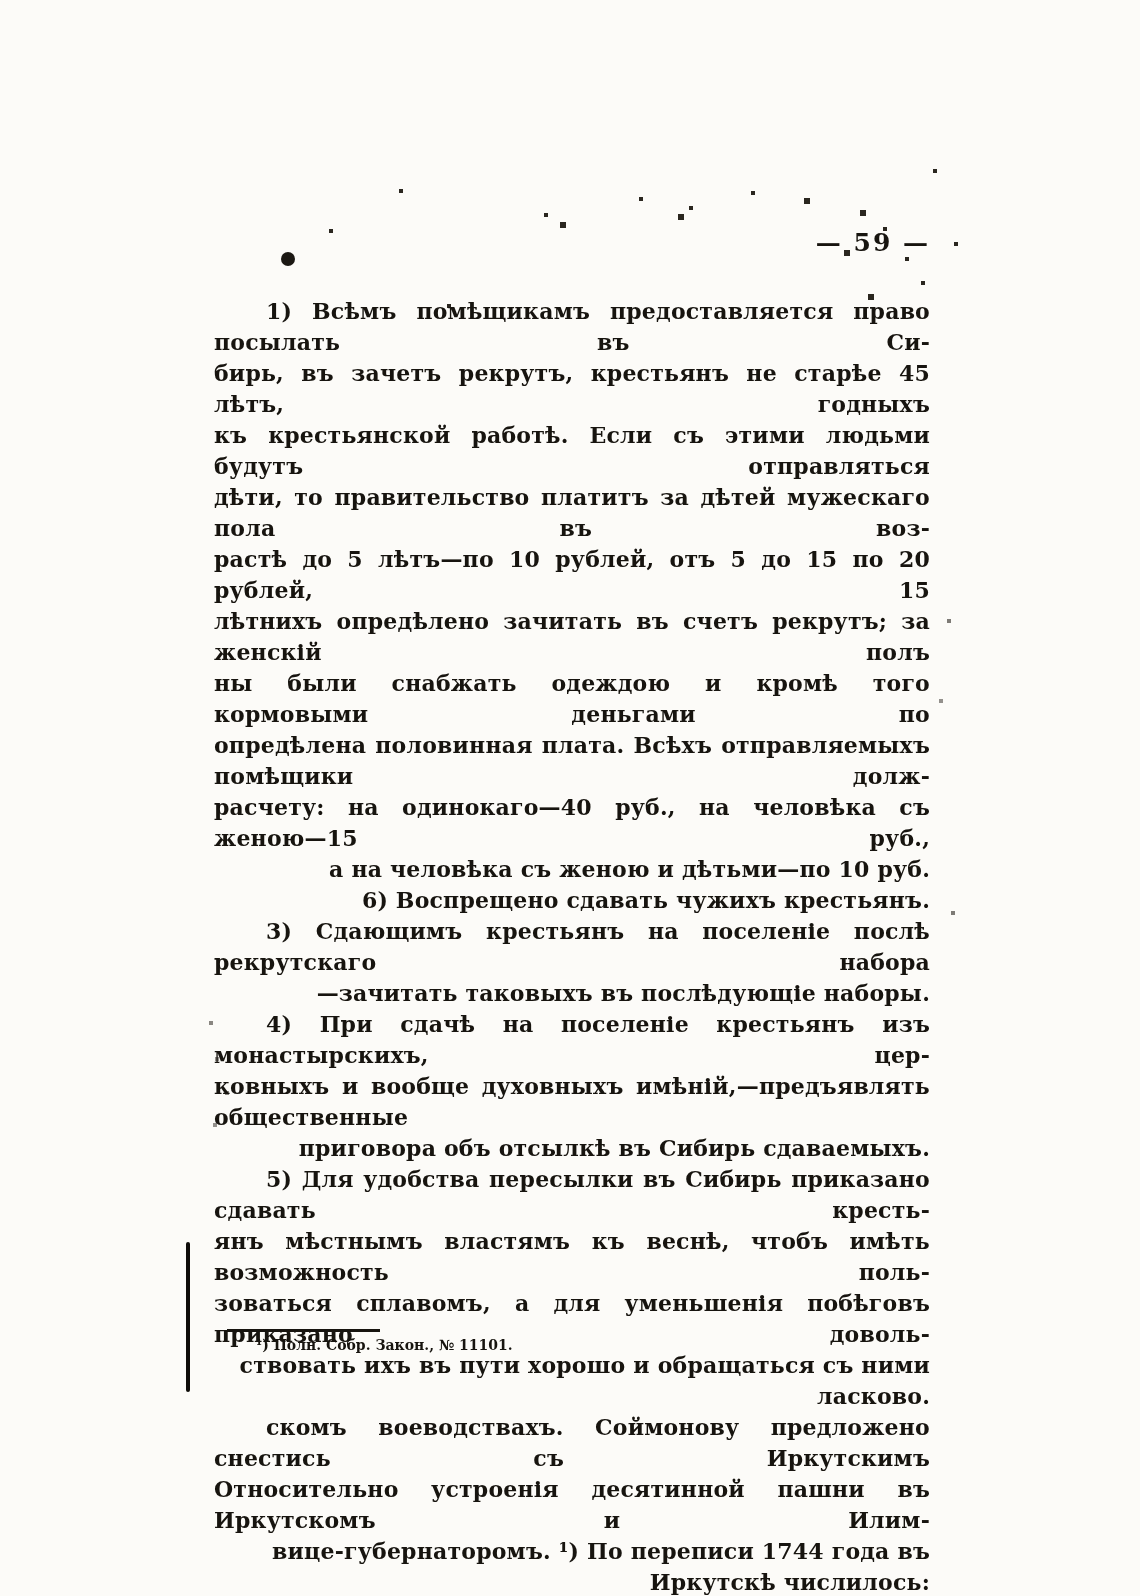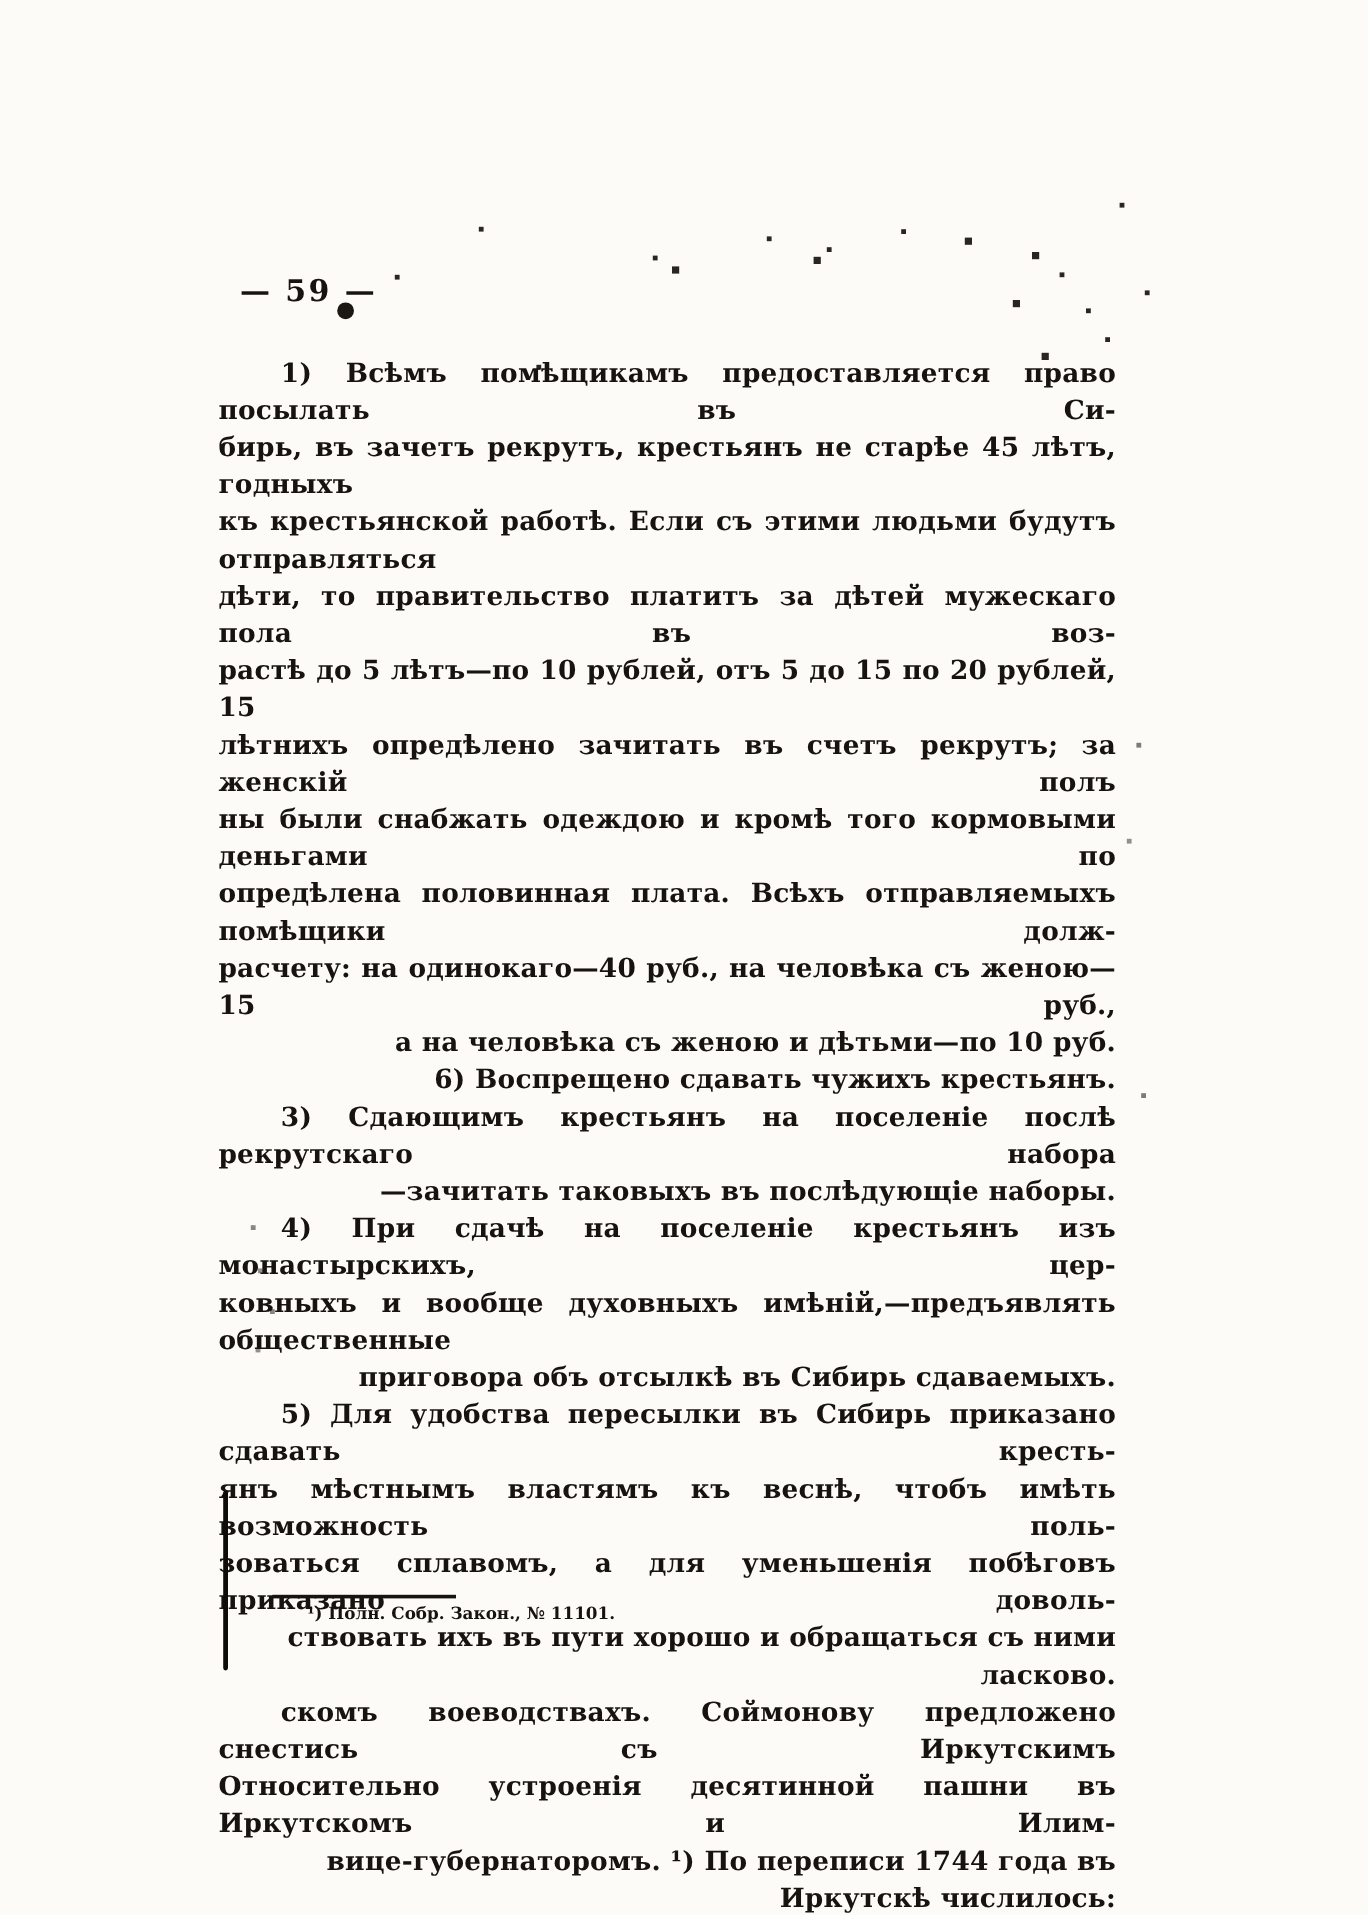--- a/index.html
+++ b/index.html
@@ -3,31 +3,31 @@
 <meta charset="utf-8">
 <style>
   html,body { margin:0; padding:0; background:#d8d5cd; }
   .page {
     position:relative; width:1140px; height:1596px;
     background:#fcfbf8; overflow:hidden;
     font-family:"DejaVu Serif","Liberation Serif",serif;
     color:#17140f;
   }
   .page-number {
-    position:absolute; left:200px; top:228px; width:748px;
-    text-align:left; font-size:25px; font-weight:700; letter-spacing:2px;
+    position:absolute; left:182px; top:228px; width:748px;
+    text-align:right; font-size:25px; font-weight:700; letter-spacing:2px;
   }
   .textblock {
     position:absolute; left:182px; top:296px; width:748px;
     font-size:22px; line-height:31px; font-weight:700;
     letter-spacing:0.2px;
   }
   .para { margin:0; }
   .para .line { text-align:right; white-space:normal; }
-  .para .line.fill { text-align:justify; text-align-last:justify; }
+  .para .line.fill { text-align:justify; text-align-last:justify;margin-left:32px; }
   .para .line:first-child { text-indent:52px; }
 
   .fn-rule { position:absolute; left:227px; top:1329px; width:153px; height:3px; background:#17140f; }
   .footnotes {
     position:absolute; left:182px; top:1333px; width:748px;
     font-size:14px; line-height:25px; font-weight:700;
   }
   .footnotes .line { padding-left:74px; }
 
   .ink-blot { position:absolute; left:281px; top:252px; width:14px; height:14px;

